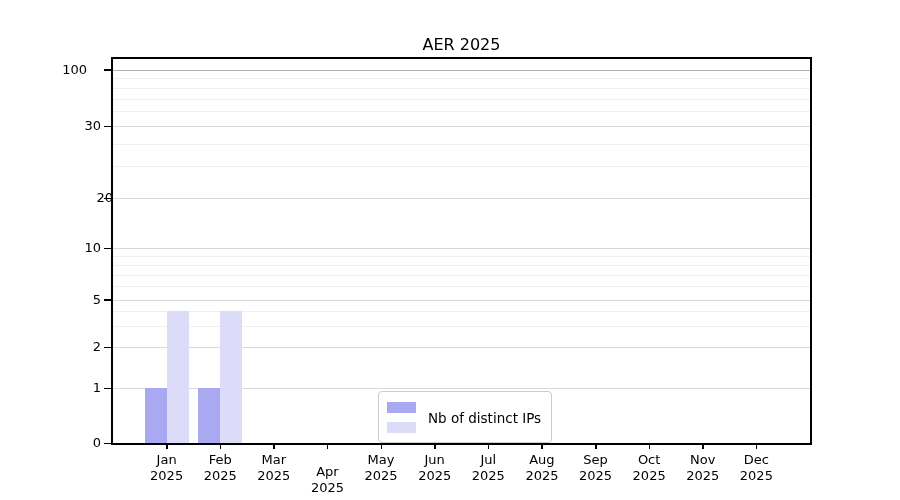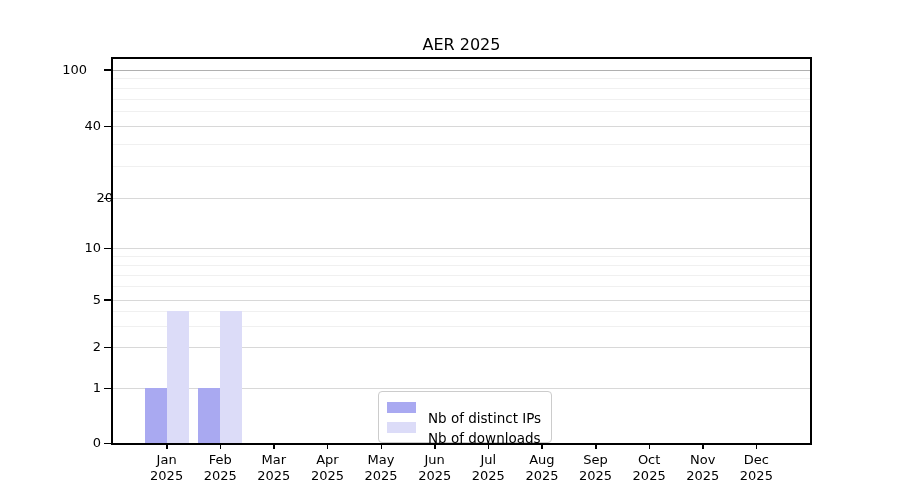--- a/index.html
+++ b/index.html
@@ -82,40 +82,40 @@
       <div class="ytick-label" style="left: 57px; top: 379.011px;">1</div>
       <div class="ytick-mark" style="left: 104px; top: 346.5px;"></div>
       <div class="ytick-label" style="left: 57px; top: 338px;">2</div>
       <div class="ytick-mark" style="left: 104px; top: 299.498px;"></div>
       <div class="ytick-label" style="left: 57px; top: 290.998px;">5</div>
       <div class="ytick-mark" style="left: 104px; top: 247.505px;"></div>
       <div class="ytick-label" style="left: 57px; top: 239.005px;">10</div>
       <div class="ytick-mark" style="left: 104px; top: 197.508px;"></div>
       <div class="ytick-label" style="left: 69px; top: 189.008px;">20</div>
       <div class="ytick-mark" style="left: 104px; top: 125.508px;"></div>
-      <div class="ytick-label" style="left: 57px; top: 117.008px;">40</div>
+      <div class="ytick-label" style="left: 57px; top: 117.008px;">30</div>
       <div class="ytick-mark" style="left: 104px; top: 69.4824px;"></div>
       <div class="ytick-label" style="left: 43px; top: 60.9824px;">100</div>
       <div class="xtick-mark" style="left: 166.115px; top: 445px;"></div>
       <div class="xtick-label" style="left: 136.615px; top: 452px;">
         <div>Jan</div>
         <div>2025</div>
       </div>
       <div class="xtick-mark" style="left: 219.731px; top: 445px;"></div>
       <div class="xtick-label" style="left: 190.231px; top: 452px;">
         <div>Feb</div>
         <div>2025</div>
       </div>
       <div class="xtick-mark" style="left: 273.346px; top: 445px;"></div>
       <div class="xtick-label" style="left: 243.846px; top: 452px;">
         <div>Mar</div>
         <div>2025</div>
       </div>
       <div class="xtick-mark" style="left: 326.962px; top: 445px;"></div>
-      <div class="xtick-label" style="left: 297.462px; top: 452px;">
+      <div class="xtick-label" style="left: 297.462px; top: 464px;">
         <div>Apr</div>
         <div>2025</div>
       </div>
       <div class="xtick-mark" style="left: 380.577px; top: 445px;"></div>
       <div class="xtick-label" style="left: 351.077px; top: 452px;">
         <div>May</div>
         <div>2025</div>
       </div>
       <div class="xtick-mark" style="left: 434.192px; top: 445px;"></div>
       <div class="xtick-label" style="left: 404.692px; top: 452px;">
@@ -153,16 +153,15 @@
         <div>2025</div>
       </div>
     </div>
   <div id="legend" style="border-color: rgb(204, 204, 204);">
     <div class="legend-row">
       <span class="legend-swatch" id="swatch-0" style="background: rgb(169, 169, 241);"></span>
       <span class="legend-label">Nb of distinct IPs</span>
     </div>
     <div class="legend-row">
       <span class="legend-swatch" id="swatch-1" style="background: rgb(220, 220, 248);"></span>
-      <span class="legend-label">Nb of downloads</span>
     </div>
   </div>
 </div>
 
 </body></html>

